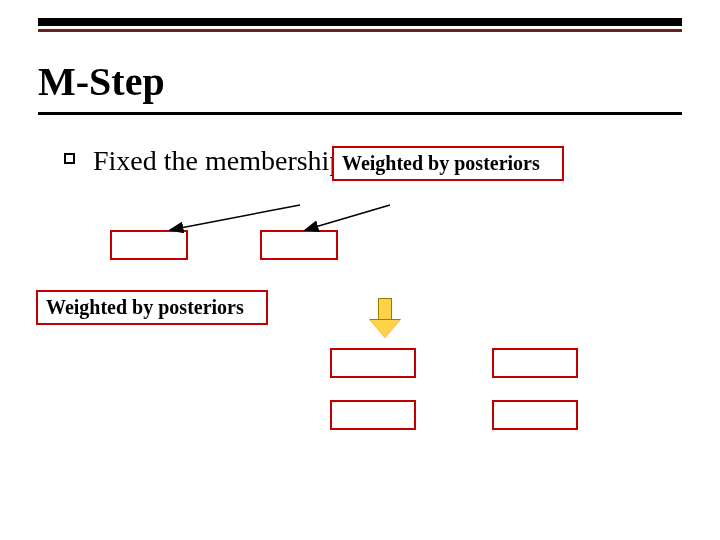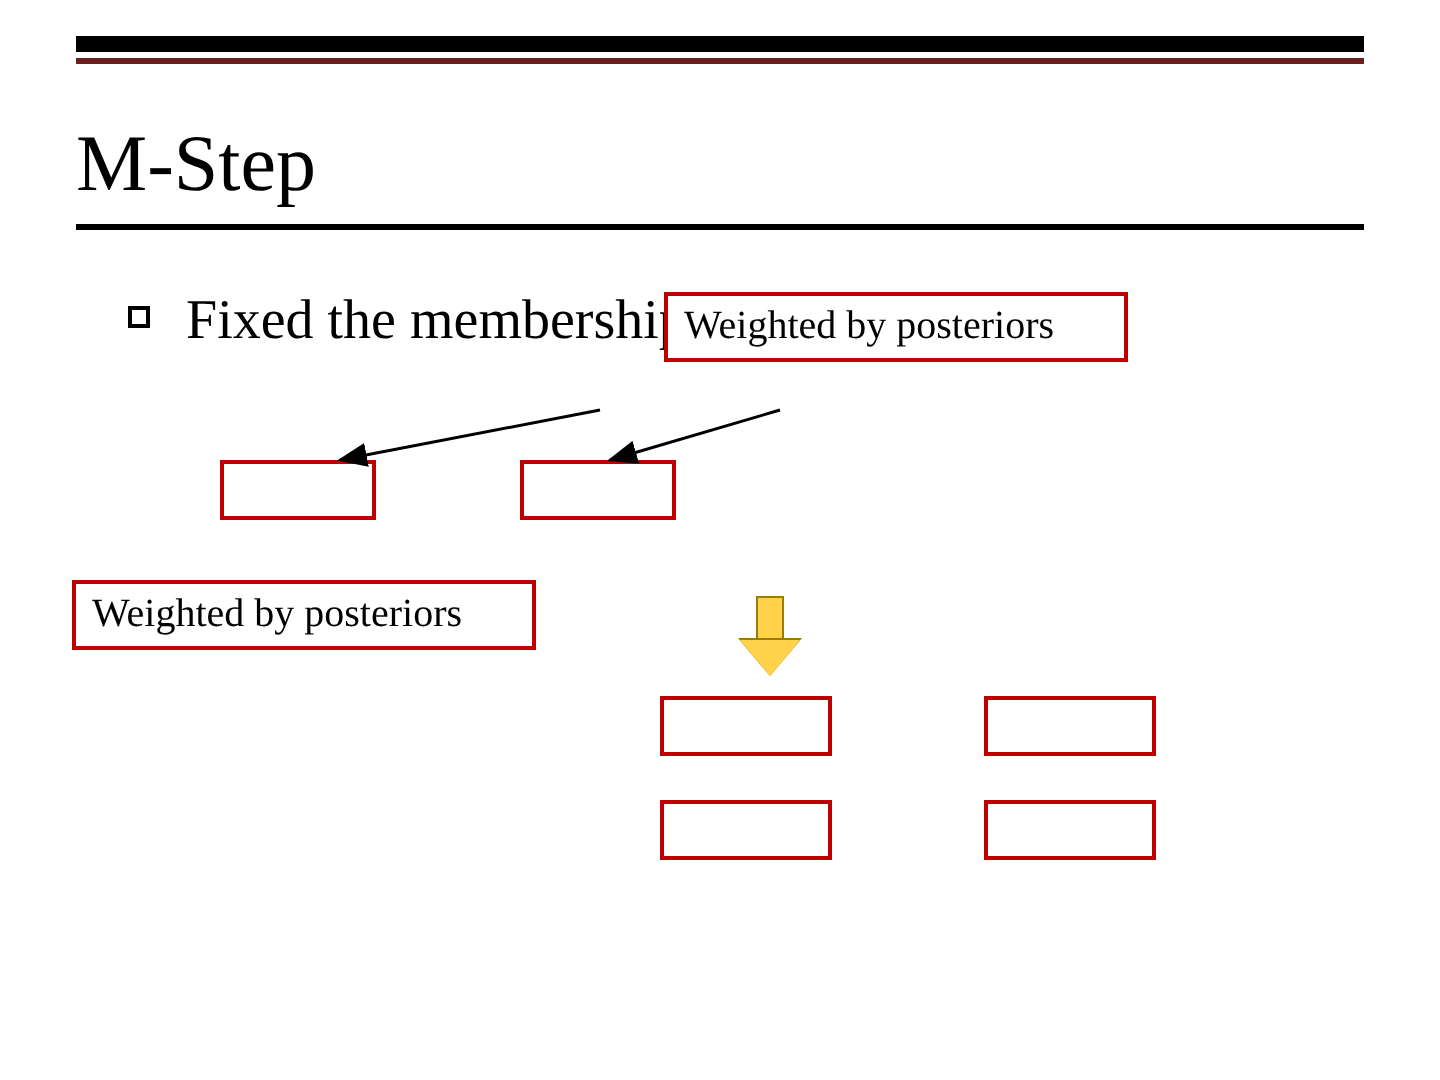--- a/index.html
+++ b/index.html
@@ -33,21 +33,21 @@
     margin-top: 3px;
     height: 3px;
     background: #6b1f1f;
   }
   
   .title {
     position: absolute;
     left: 38px;
     top: 58px;
     font-size: 40px;
-    font-weight: 400;
+    font-weight: 700;
   }
   
   .title-rule {
     position: absolute;
     left: 38px;
     top: 112px;
     width: 644px;
     height: 3px;
     background: #000;
   }
@@ -85,20 +85,21 @@
   }
   
   .callout {
     position: absolute;
     border: 2px solid #c00000;
     background: #fff;
     box-sizing: border-box;
     font-size: 20px;
     padding: 4px 8px;
     white-space: nowrap;
+    font-weight: bold;
   }
   
   .block-arrow {
     position: absolute;
   }
   .block-arrow .shaft {
     position: absolute;
     left: 8px; top: 0;
     width: 14px; height: 24px;
     background: #ffd24a;

